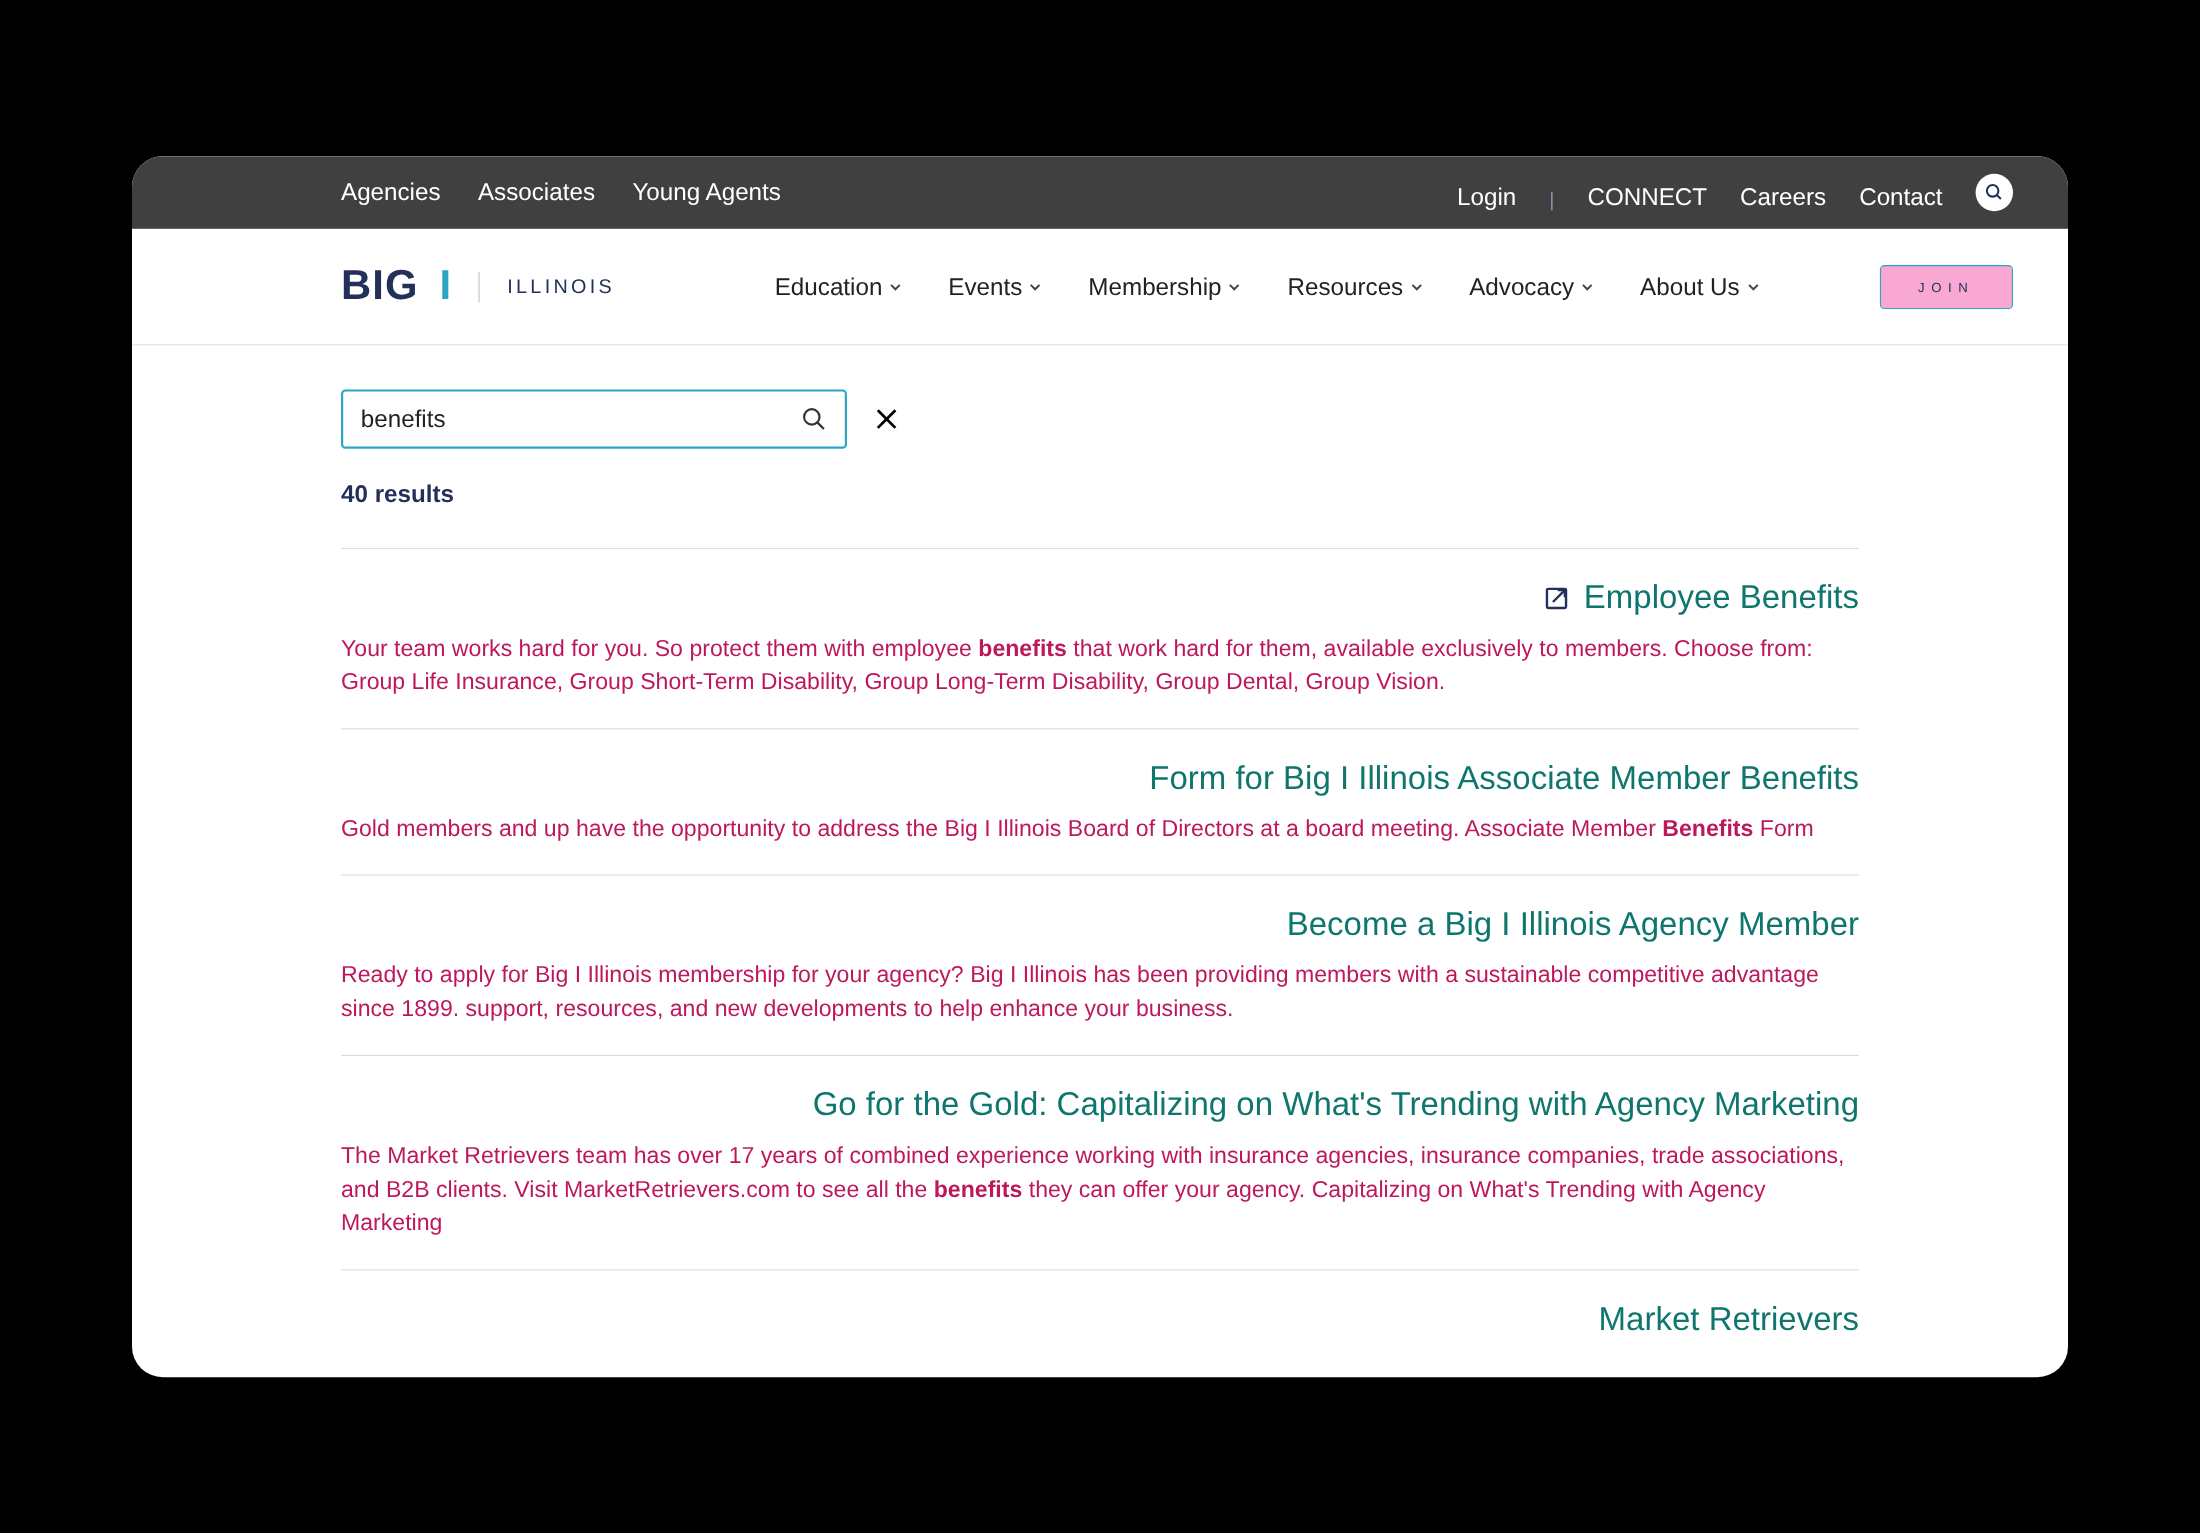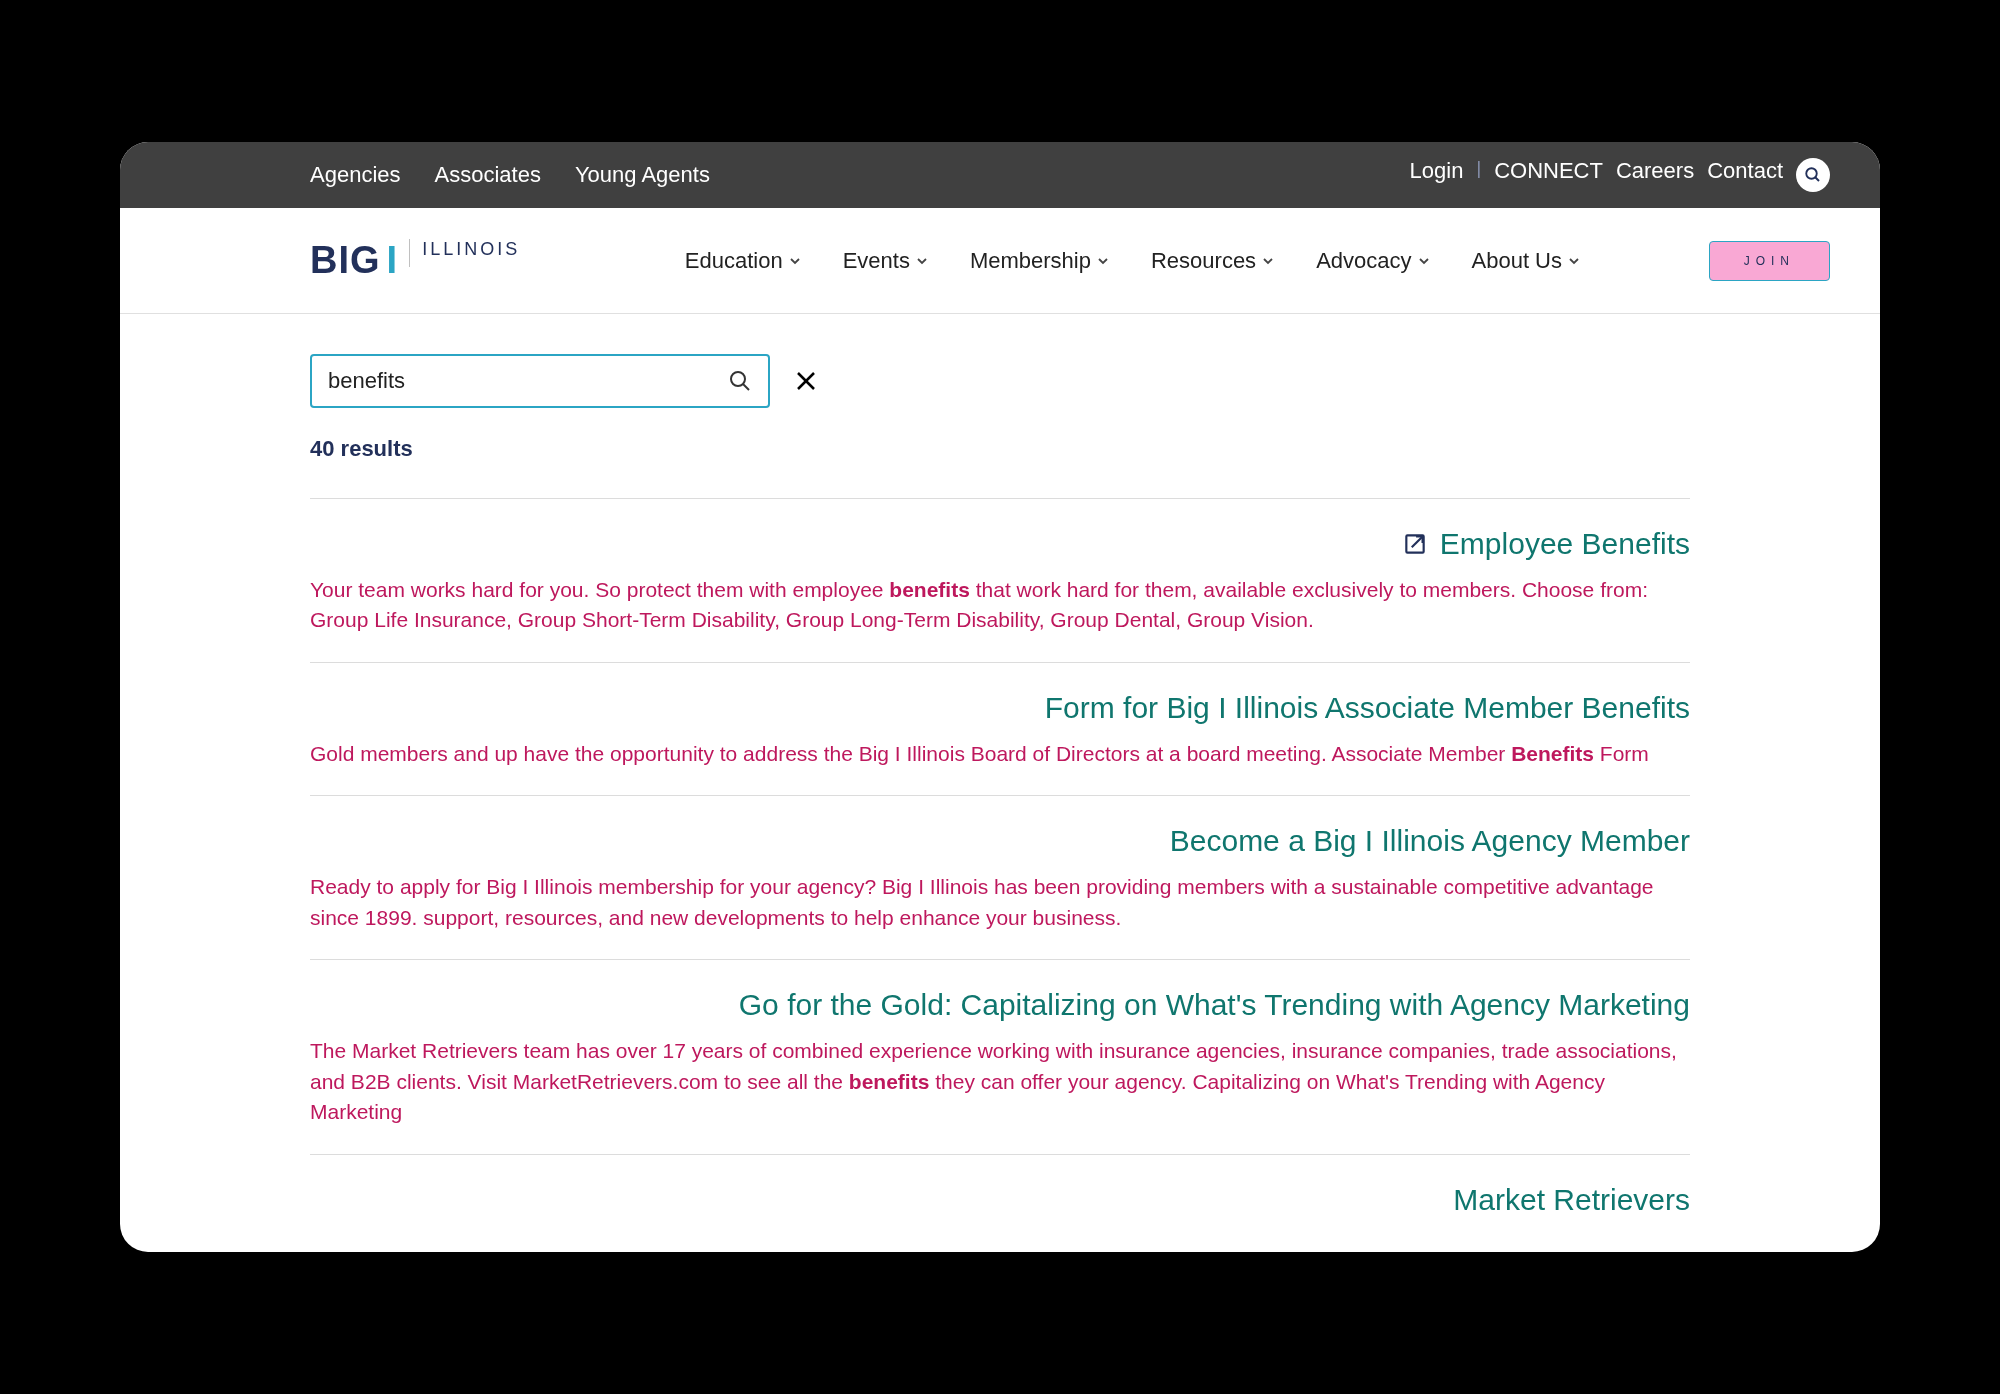--- a/index.html
+++ b/index.html
@@ -25,42 +25,42 @@
     background: #404040;
     height: 66px;
     display: flex;
     align-items: center;
     justify-content: space-between;
     padding: 0 50px 0 190px;
     color: #fff;
     font-size: 22px;
   }
   .top-left { display: flex; gap: 34px; }
-  .top-right { display: flex; align-items: flex-start; gap: 13px; }
+  .top-right { display: flex; align-items: flex-end; gap: 30px; }
   .top-link { color: #fff; cursor: pointer; }
   .divider { color: #8a93b0; font-size: 18px; }
   .search-circle {
     width: 34px; height: 34px;
     background: #fff;
     border-radius: 50%;
     display: flex;
     align-items: center;
     justify-content: center;
     cursor: pointer;
   }
   .search-circle svg { width: 18px; height: 18px; stroke: #22305a; }
   .nav-bar {
     height: 106px;
     display: flex;
     align-items: center;
     justify-content: space-between;
     padding: 0 50px 0 190px;
     border-bottom: 1px solid #e0e0e0;
   }
-  .logo { display: flex; gap: 6px; }
+  .logo { display: flex; align-items: center; gap: 19px; }
   .logo-big {
     font-weight: 800;
     font-size: 38px;
     color: #22305a;
     letter-spacing: 1px;
   }
   .logo-i {
     font-weight: 800;
     font-size: 38px;
     color: #2ba5c4;

